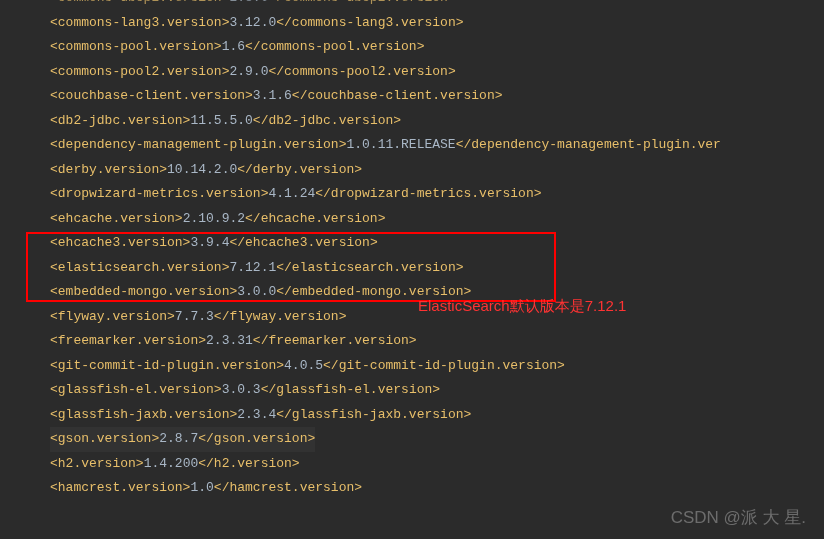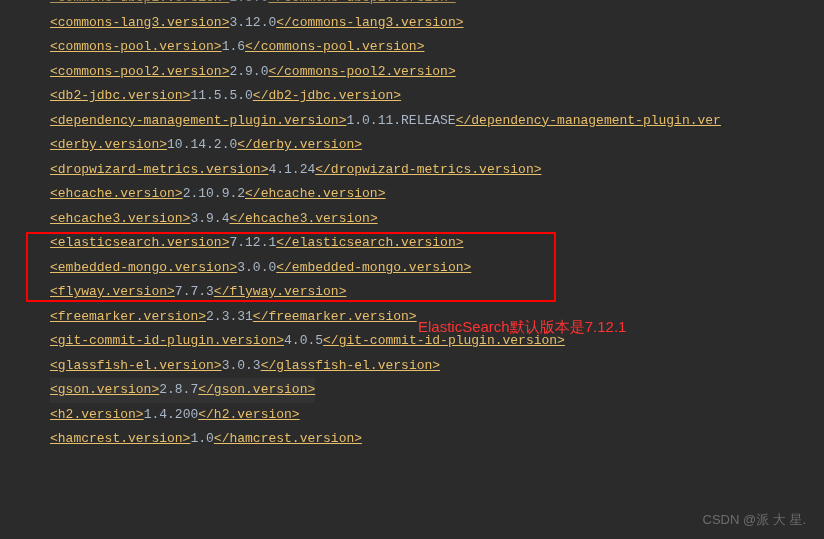--- a/index.html
+++ b/index.html
@@ -14,46 +14,46 @@
       position: relative;
     }
     .editor {
       padding: 0 0 0 50px;
       line-height: 24.5px;
       white-space: nowrap;
     }
     .line {
       position: relative;
     }
-    .tag { color: #e8bf6a; text-decoration: underline; }
+    .tag { color: #e8bf6a; }
     .value { color: #a9b7c6; font-family: Liberation Mono, monospace; }
     .highlight-box {
       position: absolute;
       border: 2px solid #ff0000;
       left: 26px;
       top: 232px;
       width: 530px;
       height: 70px;
       pointer-events: none;
     }
     .annotation {
       position: absolute;
       color: #ff3333;
       font-family: 'Microsoft YaHei', Arial, sans-serif;
       font-size: 15px;
-      top: 318px;
+      top: 297px;
       left: 418px;
     }
     .watermark {
       position: absolute;
       bottom: 10px;
       right: 18px;
       color: #888;
       font-family: Arial, sans-serif;
-      font-size: 13px;
+      font-size: 17px;
       opacity: 0.7;
     }
     .cursor-line {
       background: #323232;
       display: inline-block;
     }
     .cursor-line .tag { background: #323232; }
     .selection {
       background: #214283;
     }
@@ -62,32 +62,34 @@
     }
   </style>
 </head>
 <body>
 
 <div class="editor" id="editor">
     <div class="line" style="margin-top: -14px;"><span class="tag faded">&lt;commons-dbcp2.version&gt;</span><span class="value faded">2.8.0</span><span class="tag faded">&lt;/commons-dbcp2.version&gt;</span></div>
     <div class="line"><span class="tag">&lt;commons-lang3.version&gt;</span><span class="value">3.12.0</span><span class="tag">&lt;/commons-lang3.version&gt;</span></div>
     <div class="line"><span class="tag">&lt;commons-pool.version&gt;</span><span class="value">1.6</span><span class="tag">&lt;/commons-pool.version&gt;</span></div>
     <div class="line"><span class="tag">&lt;commons-pool2.version&gt;</span><span class="value">2.9.0</span><span class="tag">&lt;/commons-pool2.version&gt;</span></div>
+    <div class="line"><span class="tag">&lt;couchbase-client.version&gt;</span><span class="value">3.1.6</span><span class="tag">&lt;/couchbase-client.version&gt;</span></div>
     <div class="line"><span class="tag">&lt;db2-jdbc.version&gt;</span><span class="value">11.5.5.0</span><span class="tag">&lt;/db2-jdbc.version&gt;</span></div>
     <div class="line"><span class="tag">&lt;dependency-management-plugin.version&gt;</span><span class="value">1.0.11.RELEASE</span><span class="tag">&lt;/dependency-management-plugin.ver</span></div>
     <div class="line"><span class="tag">&lt;derby.version&gt;</span><span class="value">10.14.2.0</span><span class="tag">&lt;/derby.version&gt;</span></div>
     <div class="line"><span class="tag">&lt;dropwizard-metrics.version&gt;</span><span class="value">4.1.24</span><span class="tag">&lt;/dropwizard-metrics.version&gt;</span></div>
     <div class="line"><span class="tag">&lt;ehcache.version&gt;</span><span class="value">2.10.9.2</span><span class="tag">&lt;/ehcache.version&gt;</span></div>
     <div class="line"><span class="tag">&lt;ehcache3.version&gt;</span><span class="value">3.9.4</span><span class="tag">&lt;/ehcache3.version&gt;</span></div>
     <div class="line"><span class="tag">&lt;elasticsearch.version&gt;</span><span class="value">7.12.1</span><span class="tag">&lt;/elasticsearch.version&gt;</span></div>
     <div class="line"><span class="tag">&lt;embedded-mongo.version&gt;</span><span class="value">3.0.0</span><span class="tag">&lt;/embedded-mongo.version&gt;</span></div>
     <div class="line"><span class="tag">&lt;flyway.version&gt;</span><span class="value">7.7.3</span><span class="tag">&lt;/flyway.version&gt;</span></div>
     <div class="line"><span class="tag">&lt;freemarker.version&gt;</span><span class="value">2.3.31</span><span class="tag">&lt;/freemarker.version&gt;</span></div>
     <div class="line"><span class="tag">&lt;git-commit-id-plugin.version&gt;</span><span class="value">4.0.5</span><span class="tag">&lt;/git-commit-id-plugin.version&gt;</span></div>
     <div class="line"><span class="tag">&lt;glassfish-el.version&gt;</span><span class="value">3.0.3</span><span class="tag">&lt;/glassfish-el.version&gt;</span></div>
+    <div class="line"><span class="tag">&lt;glassfish-jaxb.version&gt;</span><span class="value">2.3.4</span><span class="tag">&lt;/glassfish-jaxb.version&gt;</span></div>
     <div class="line"><span class="cursor-line"><span class="tag selection">&lt;gson.version&gt;</span><span class="value">2.8.7</span><span class="tag selection">&lt;/gson.versio</span><span class="tag">n&gt;</span></span></div>
     <div class="line"><span class="tag">&lt;h2.version&gt;</span><span class="value">1.4.200</span><span class="tag">&lt;/h2.version&gt;</span></div>
     <div class="line"><span class="tag">&lt;hamcrest.version&gt;</span><span class="value">1.0</span><span class="tag">&lt;/hamcrest.version&gt;</span></div>
   </div>
 
 <div class="highlight-box"></div>
 
 <div class="annotation">ElasticSearch默认版本是7.12.1</div>
 
 <div class="watermark">CSDN @派 大 星.</div>

